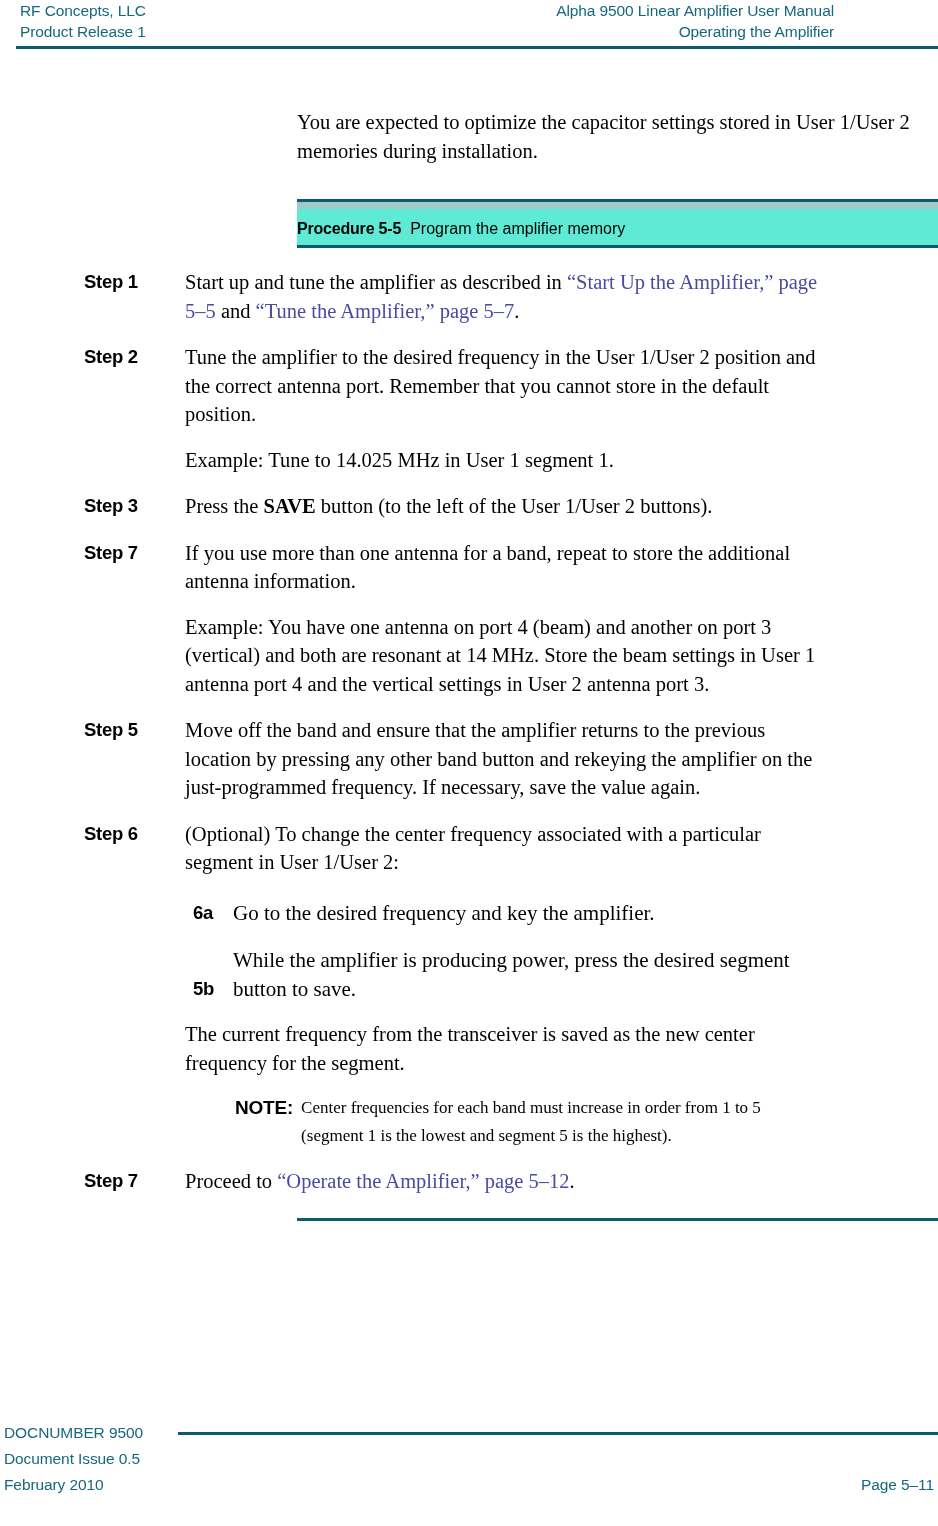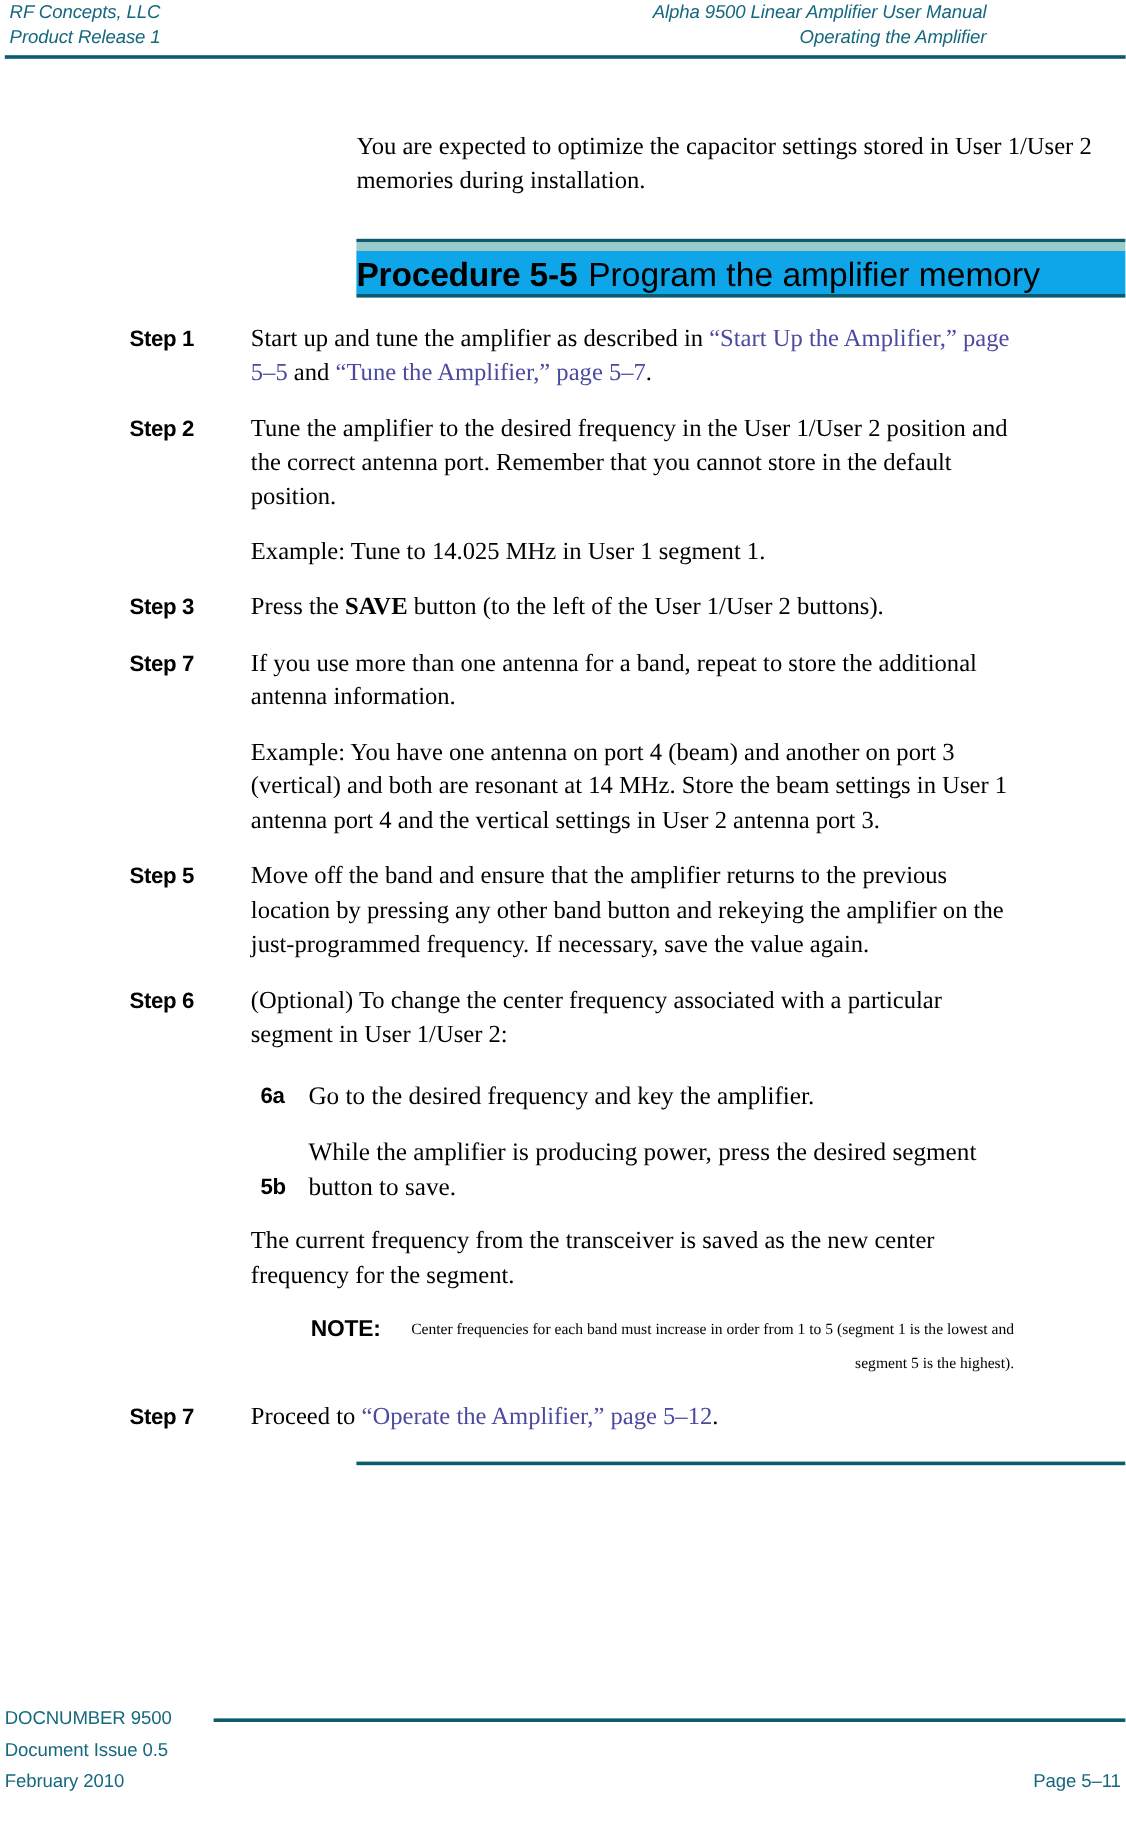--- a/index.html
+++ b/index.html
@@ -13,24 +13,23 @@
     font-family: "Liberation Serif", serif;
     color: #000000;
     position: relative;
     overflow: hidden;
   }
 
   
   .page-header {
     position: absolute;
     top: 0;
-    left: 4px;
+    left: 16px;
     width: 822px;
     height: 52px;
-    font-style: italic;
   }
   .hdr-row {
     display: flex;
     justify-content: space-between;
     align-items: flex-start;
     padding: 0 4px 0 4px;
     font-family: "Liberation Sans", sans-serif;
     font-size: 15.5px;
     line-height: 21px;
     color: #15687f;
@@ -73,25 +72,25 @@
     height: 3px;
     background: #0d5b6e;
     width: 100%;
   }
   .proc-band-light {
     height: 7px;
     background: #9cccc9;
     width: 100%;
   }
   .proc-title-area {
-    background: #0ea5e9;
+    background: #5eead4;
     padding-top: 7px;
     padding-bottom: 4px;
     font-family: "Liberation Sans", sans-serif;
-    font-size: 28px;
+    font-size: 16px;
     line-height: 25px;
     color: #000000;
     white-space: nowrap;
   }
   .proc-num {
     font-weight: bold;
     letter-spacing: -0.2px;
   }
   .proc-name {
     font-weight: normal;
@@ -107,21 +106,21 @@
   .steps {
     margin-top: 20px;
   }
   .step {
     display: flex;
     align-items: flex-start;
     margin-bottom: 18px;
   }
   .step-label {
     width: 101px;
-    padding-left: 108px;
+    padding-left: 84px;
     box-sizing: content-box;
     flex: 0 0 auto;
     font-family: "Liberation Sans", sans-serif;
     font-weight: bold;
     font-size: 18.5px;
     line-height: 28.5px;
     letter-spacing: -0.3px;
     white-space: nowrap;
   }
   .step-body {
@@ -189,23 +188,22 @@
     font-family: "Liberation Sans", sans-serif;
     font-weight: bold;
     font-size: 19px;
     line-height: 27.5px;
     letter-spacing: -0.2px;
     padding-right: 8px;
   }
   .note-body {
     flex: 0 0 auto;
     width: 520px;
-    font-size: 13px;
+    font-size: 17px;
     line-height: 27.5px;
-    text-align: right;
   }
 
   .closing-rule {
     margin-left: 297px;
     width: 641px;
     height: 3px;
     background: #0d5b6e;
     margin-top: 22px;
   }
 

